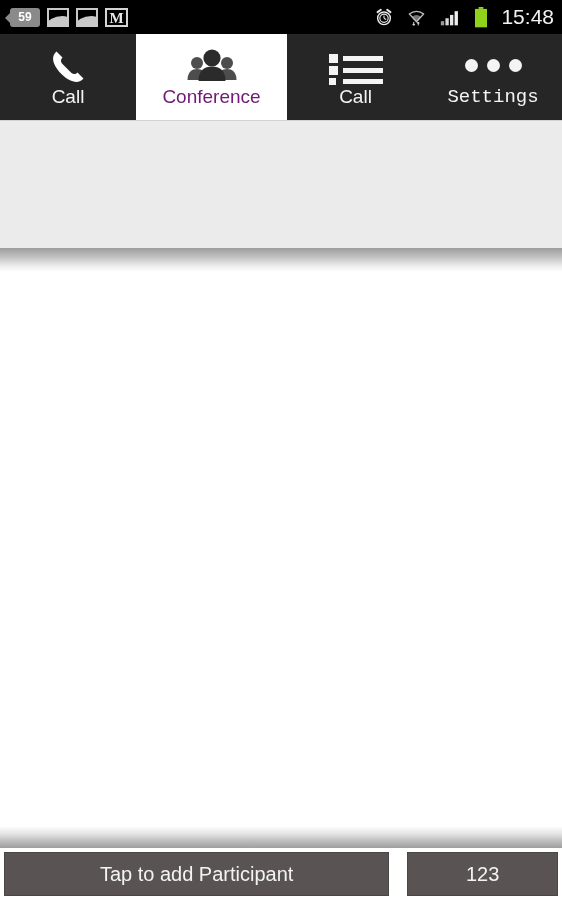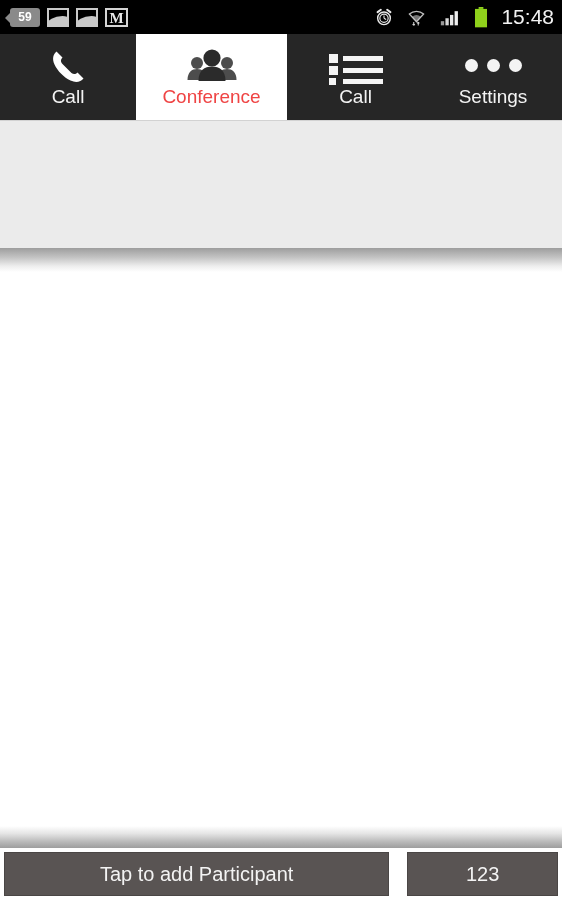--- a/index.html
+++ b/index.html
@@ -127,23 +127,23 @@
     display: flex;
     align-items: flex-end;
     justify-content: center;
     margin-bottom: 1px;
   }
   .tab .tab-label {
     font-size: 19px;
     line-height: 22px;
   }
   .tab-call      { width: 136px; }
-  .tab-conference{ width: 151px; background: #ffffff; color: #ef4444; }
+  .tab-conference{ width: 151px; background: #ffffff; color: #701a75; }
   .tab-list      { width: 137px; }
-  .tab-settings  { width: 138px; }
+  .tab-settings  { width: 138px; font-family: Liberation Mono, monospace; }
 
   .dots-row { display: flex; gap: 9px; align-items: center; height: 38px; }
   .dot { width: 13px; height: 13px; border-radius: 50%; background: #f4f4f4; }
 
   
   .header-panel {
     position: absolute;
     top: 120px; left: 0;
     width: 562px;
     height: 128px;

